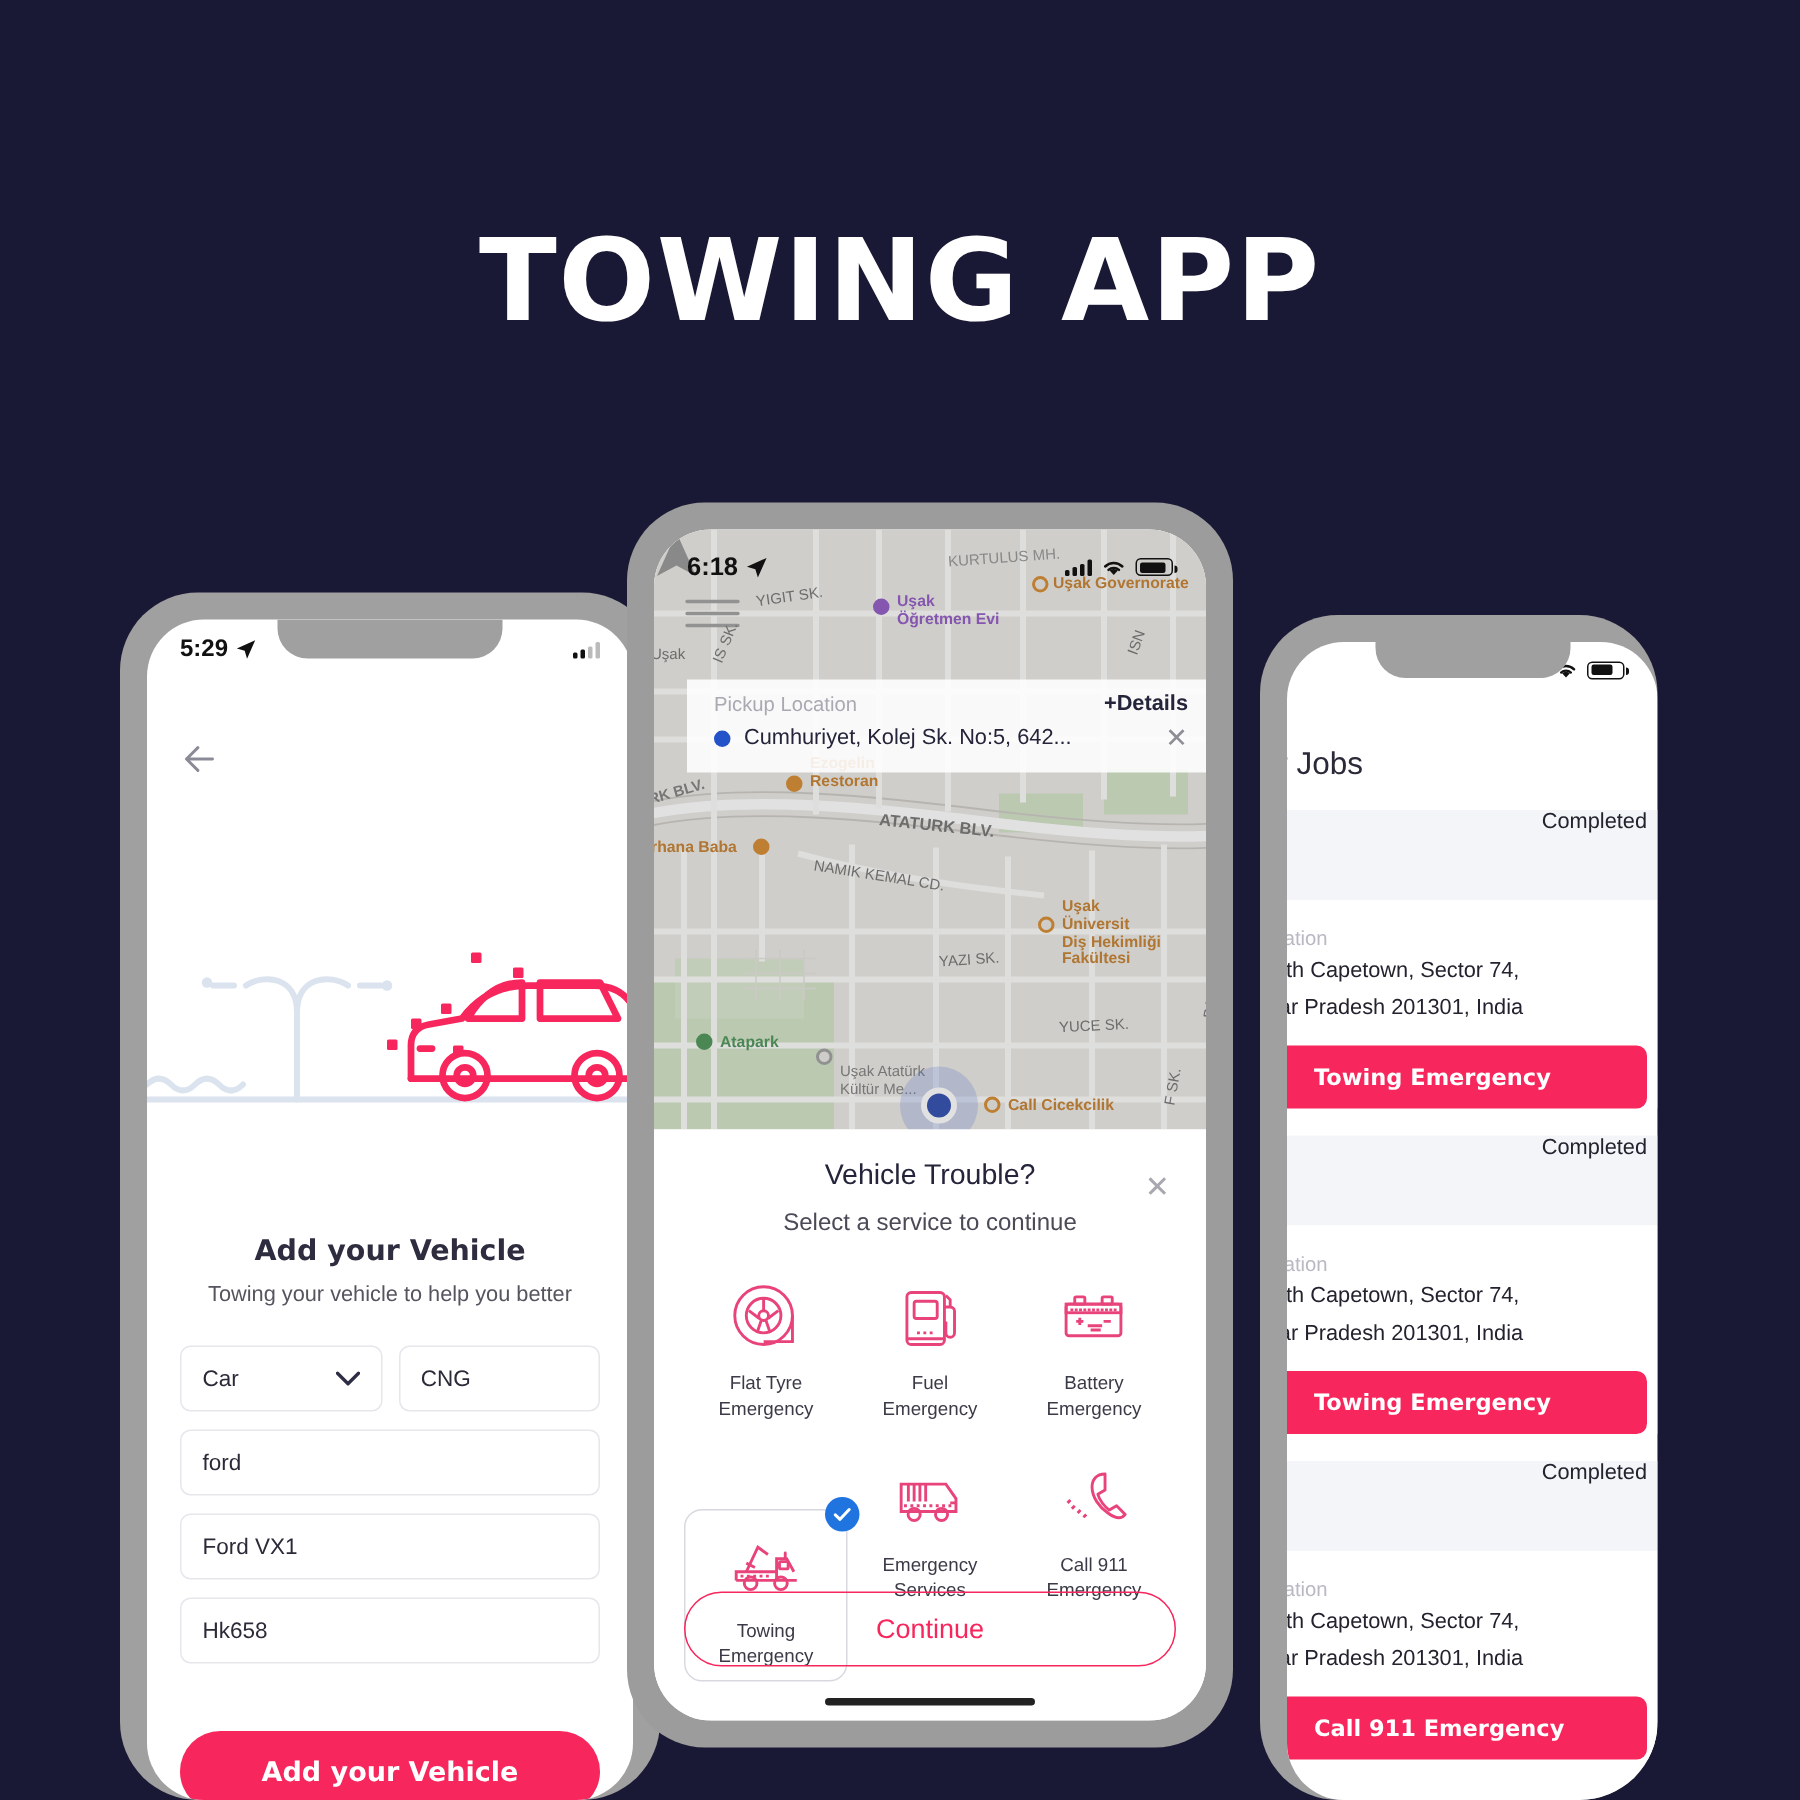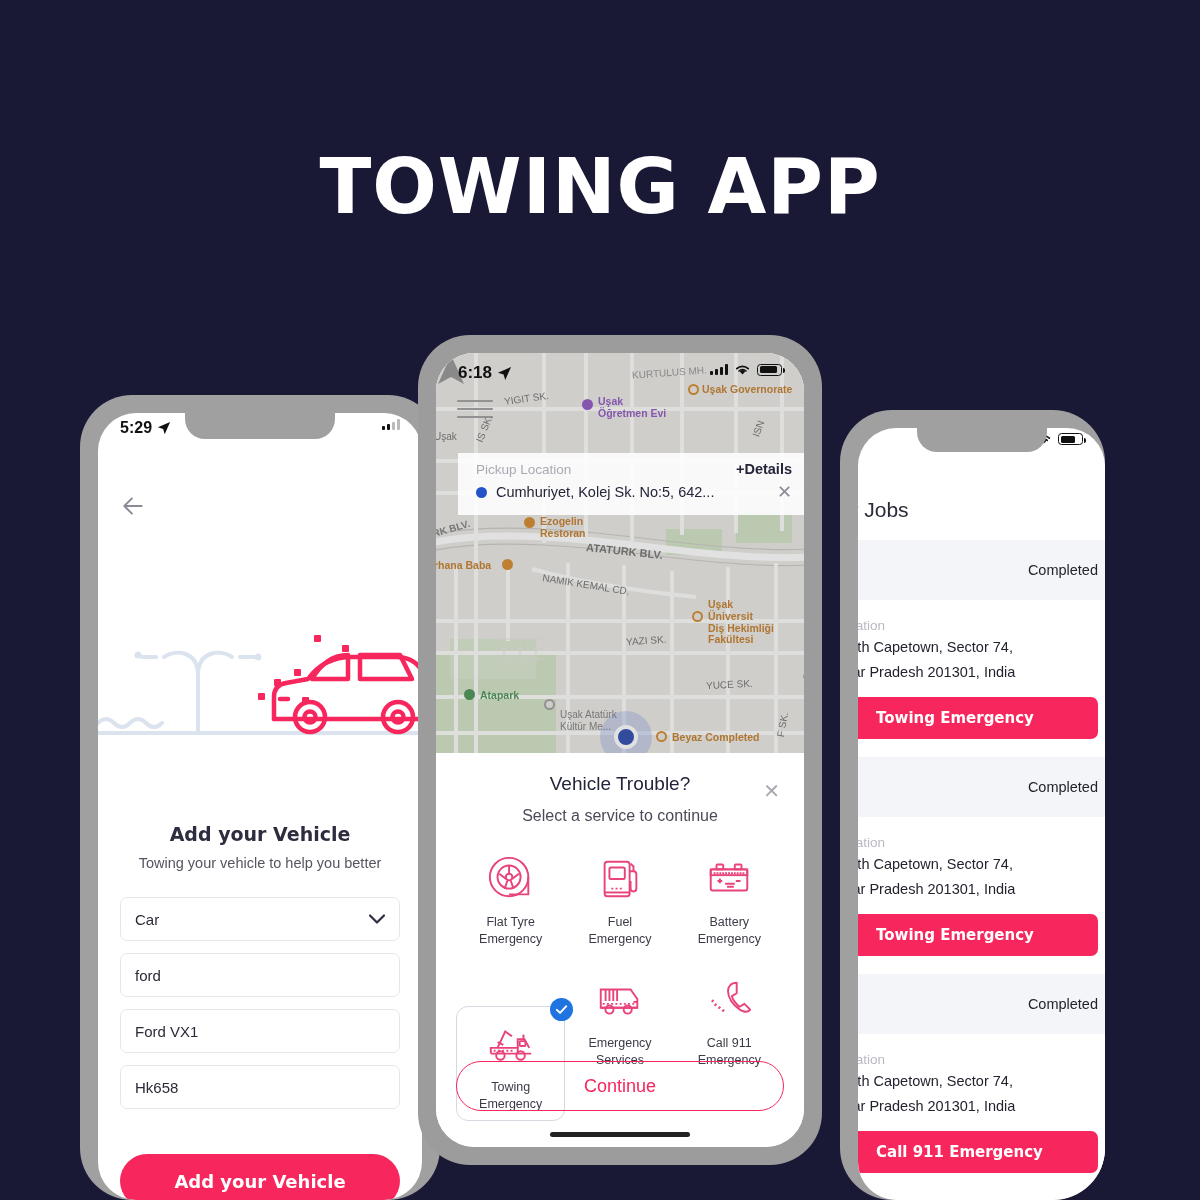--- a/index.html
+++ b/index.html
@@ -38,21 +38,21 @@
     position: absolute; top: 0; left: 50%; transform: translateX(-50%);
     background: #9c9c9c;
     border-bottom-left-radius: 20px; border-bottom-right-radius: 20px;
     z-index: 30;
   }
   .notch.side { background: #a0a0a0; }
 
   
   .statusbar {
     position: absolute; top: 0; left: 0; right: 0;
-    display: flex; align-items: flex-start; justify-content: space-between;
+    display: flex; align-items: center; justify-content: space-between;
     padding: 0 22px;
     font-size: 16px; font-weight: bold; color: #111;
     z-index: 25;
   }
   .sb-left { display: flex; align-items: center; gap: 5px; }
   .sb-right { display: flex; align-items: center; gap: 6px; }
   .bars { display: flex; align-items: flex-end; gap: 2px; height: 11px; }
   .bars i { display: block; width: 3px; background: #111; border-radius: 1px; }
   .bars i:nth-child(1) { height: 4px; }
   .bars i:nth-child(2) { height: 6px; }
@@ -118,21 +118,21 @@
   #phone-right .screen { left: 18px; top: 18px; width: 247px; height: 772px; }
   #phone-right .notch { width: 130px; height: 24px; }
   #phone-right .statusbar { height: 32px; padding-top: 5px; justify-content: flex-end; }
   .jobs-title {
     position: absolute; left: -42px; top: 70px; width: 300px;
     font-size: 21px; color: #2a2a38;
   }
   .jobs-list { position: absolute; left: -42px; top: 112px; width: 300px; }
   .job-card { margin-bottom: 0; }
   .job-head {
-    background: #f4f5f8; height: 60px; display: flex; align-items: center;
+    background: #f4f5f8; height: 60px; display: flex; align-items: flex-start;
     justify-content: flex-end; padding: 0 18px;
     font-size: 14.5px; color: #23232f;
   }
   .job-body { padding: 18px 18px 0 18px; background: #fff; }
   .job-label { font-size: 13.5px; color: #b9b9c4; }
   .job-addr { font-size: 14.5px; color: #23232f; line-height: 1.45; margin-top: 4px; }
   .job-btn {
     margin: 14px 0 18px 0; height: 42px; background: #f7265c; border-radius: 7px;
     display: flex; align-items: center; padding-left: 42px;
     color: #fff; font-size: 15px; font-weight: bold;
@@ -291,20 +291,23 @@
       <div class="vehicle-form">
         <div class="form-title">Add your Vehicle</div>
         <div class="form-sub">Towing your vehicle to help you better</div>
 
         <div class="field-row">
           <div class="field">
             <span>Car</span>
             <svg class="chev" viewBox="0 0 16 10">
               <path d="M1 1.5 8 8.5 15 1.5" stroke="currentColor" stroke-width="2.2" fill="none" stroke-linecap="round" stroke-linejoin="round"></path>
             </svg>
+          </div>
+          <div class="field">
+            <span>CNG</span>
           </div>
         </div>
 
         <div class="field wide">
           <span>ford</span>
         </div>
         <div class="field wide">
           <span>Ford VX1</span>
         </div>
         <div class="field wide">
@@ -434,37 +437,37 @@
 
         <div class="maplabel" style="left:68px;  top:40px;  transform:rotate(-8deg)">YIGIT SK.</div>
         <div class="maplabel" style="left:196px; top:14px;  transform:rotate(-4deg); color:#8d8d8d">KURTULUS MH.</div>
         <div class="maplabel poi" style="left:266px; top:30px">Uşak Governorate</div>
         <div class="poi-dot" style="left:252px; top:31px"></div>
         <div class="maplabel purple" style="left:162px; top:42px; line-height:1.15">Uşak<br>Öğretmen Evi</div>
         <div class="poi-dot fill" style="left:146px; top:46px"></div>
         <div class="maplabel" style="left:34px;  top:70px; transform:rotate(-68deg)">IS SK.</div>
         <div class="maplabel" style="left:-2px;  top:78px">Uşak</div>
         <div class="maplabel" style="left:314px; top:70px; transform:rotate(-70deg)">ISN</div>
-        <div class="maplabel poi" style="left:104px; top:162px; line-height:1.15">Ezogelin<br>Restoran</div>
+        <div class="maplabel poi" style="left:104px; top:150px; line-height:1.15">Ezogelin<br>Restoran</div>
         <div class="poi-dot fill" style="left:88px; top:164px; background:#d2821f; border-color:#d2821f"></div>
         <div class="maplabel" style="left:-4px; top:170px; transform:rotate(-16deg); font-weight:bold; color:#777">RK BLV.</div>
         <div class="maplabel" style="left:150px; top:192px; transform:rotate(6deg); font-weight:bold; color:#6a6a6a; font-size:11px">ATATURK BLV.</div>
         <div class="maplabel poi" style="left:-2px; top:206px">rhana Baba</div>
         <div class="poi-dot fill" style="left:66px; top:206px; background:#d2821f; border-color:#d2821f"></div>
         <div class="maplabel" style="left:106px; top:226px; transform:rotate(9deg)">NAMIK KEMAL CD.</div>
         <div class="maplabel poi" style="left:272px; top:246px; line-height:1.12">Uşak<br>Üniversit<br>Diş Hekimliği<br>Fakültesi</div>
         <div class="poi-dot" style="left:256px; top:258px"></div>
         <div class="maplabel" style="left:190px; top:282px; transform:rotate(-4deg)">YAZI SK.</div>
         <div class="maplabel" style="left:344px; top:290px; transform:rotate(-82deg)">BAHÇELI SK.</div>
         <div class="maplabel" style="left:270px; top:326px; transform:rotate(-3deg)">YUCE SK.</div>
         <div class="maplabel park" style="left:44px; top:336px">Atapark</div>
         <div class="poi-dot fill" style="left:28px; top:336px; background:#3f8c4a; border-color:#3f8c4a"></div>
         <div class="maplabel" style="left:124px; top:356px; line-height:1.2; font-size:10px; color:#777">Uşak Atatürk<br>Kültür Me...</div>
         <div class="poi-dot" style="left:108px; top:346px; border-color:#999"></div>
-        <div class="maplabel poi" style="left:236px; top:378px">Beyaz Completed</div>
+        <div class="maplabel poi" style="left:236px; top:378px">Call Cicekcilik</div>
         <div class="poi-dot" style="left:220px; top:378px"></div>
         <div class="maplabel" style="left:334px; top:366px; transform:rotate(-80deg)">F SK.</div>
 
         <svg class="compass" width="30" height="34" viewBox="0 0 30 34">
           <path d="M15 2 28 31 15 24 2 31z" fill="#8f8f8f"></path>
         </svg>
         <div class="userloc"></div>
         <div class="tint"></div>
       </div>
 

